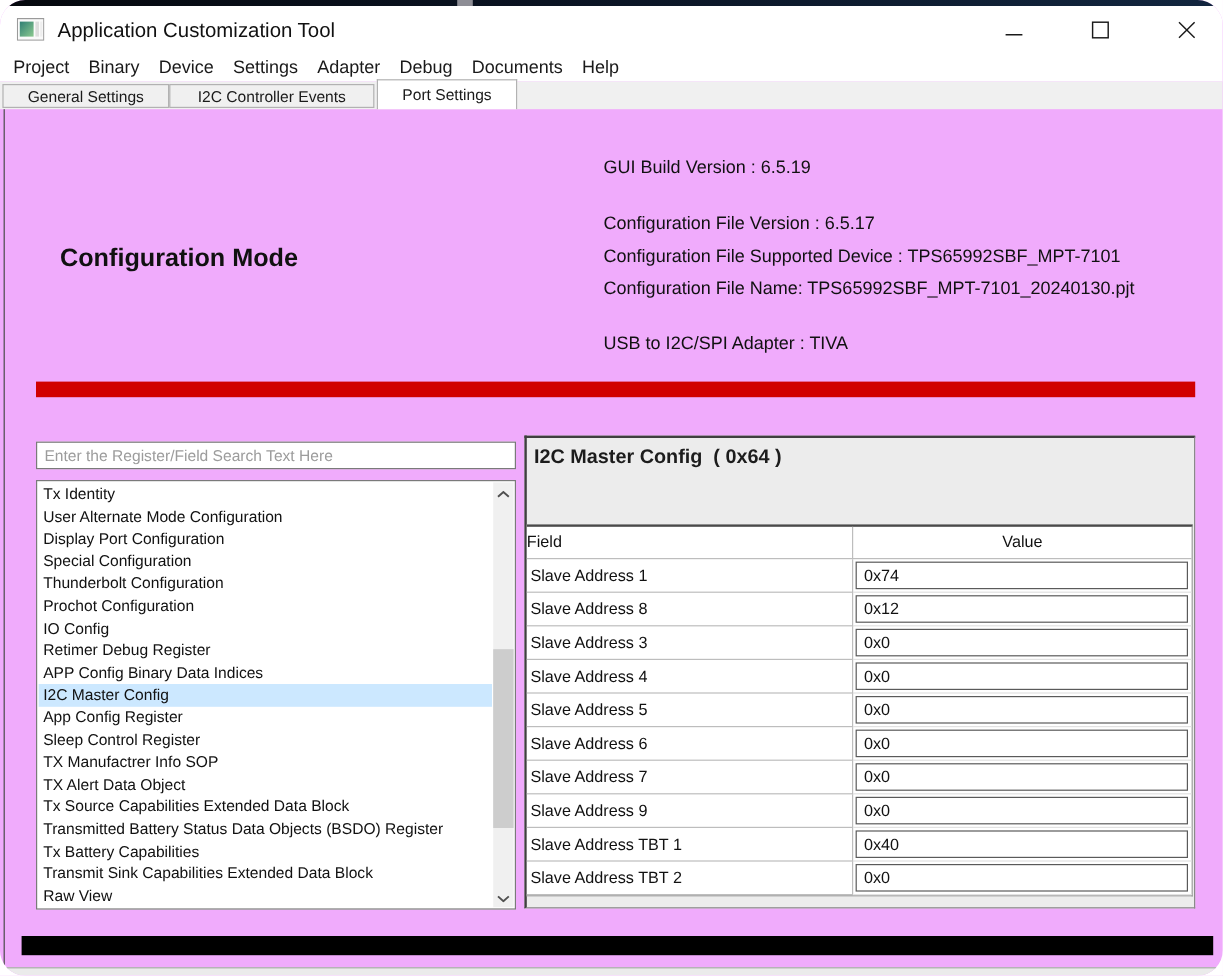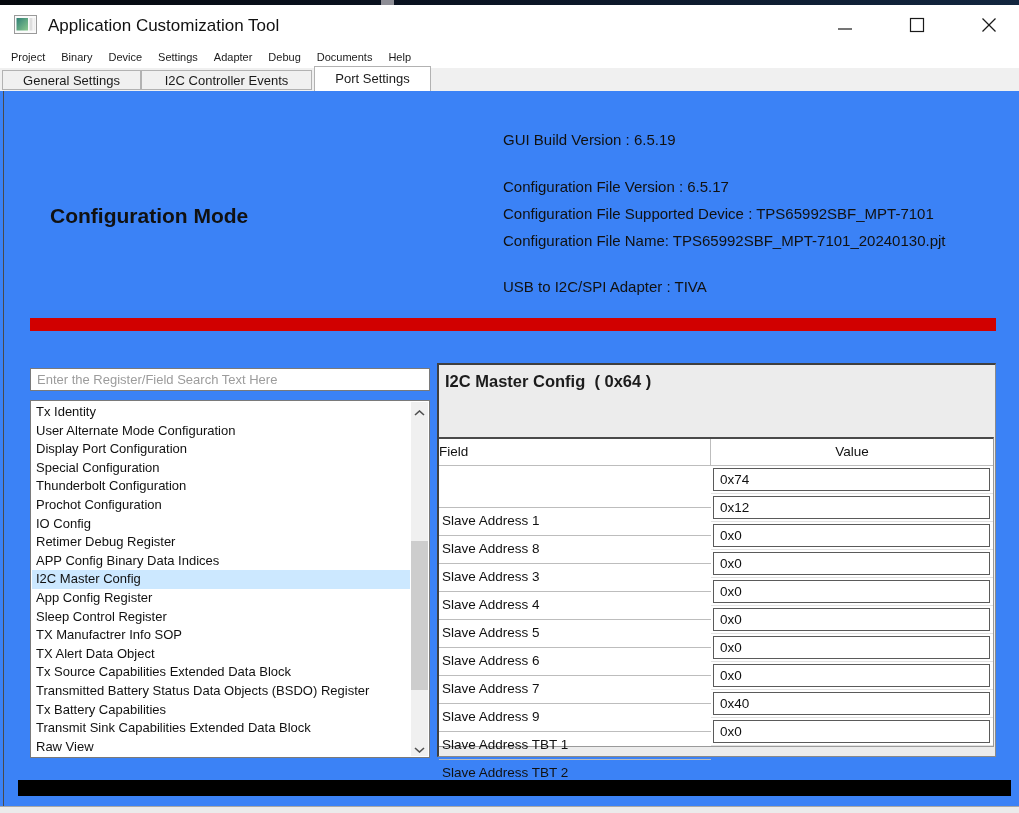--- a/index.html
+++ b/index.html
@@ -1,19 +1,19 @@
 <!DOCTYPE html>
 <html><head>
 <meta charset="utf-8">
 <style>
   * { box-sizing: border-box; }
   html,body { margin:0; padding:0; background:#ffffff; }
   .screen {
     position:relative; width:1019px; height:813px; overflow:hidden;
-    font-family:"Liberation Sans", sans-serif; background:#3b82f6; color:#1a1a1a;
+    font-family:"Liberation Sans", sans-serif; background:#f0abfc; color:#1a1a1a;border-radius:21px;
   }
   
   .top-strip { position:absolute; left:0; top:0; width:1019px; height:5px;
     background:linear-gradient(90deg,#05080d 0%,#0a1322 45%,#12263f 100%); }
   .top-strip .notch { position:absolute; left:381px; top:0; width:13px; height:5px; background:#8d8d95; }
 
   
   .left-border { position:absolute; left:3px; top:91px; width:1px; height:715px; background:#4a4a4a; }
 
   
@@ -22,21 +22,21 @@
   .title-text { position:absolute; left:48px; top:11px; font-size:17px; color:#111; white-space:pre; }
   .win-btn { position:absolute; top:6px; width:36px; height:30px; background:transparent; border:0; padding:0; cursor:default;
     display:flex; align-items:center; justify-content:center; }
   .win-btn.min { left:827px; }
   .win-btn.max { left:899px; }
   .win-btn.close { left:971px; }
 
   
   .menubar { position:absolute; left:0; top:45px; width:1019px; height:23px; background:#ffffff;
     display:flex; align-items:center; padding-left:3px; }
-  .menu-item { font-size:11px; padding:0 8px; color:#1a1a1a; }
+  .menu-item { font-size:15px; padding:0 8px; color:#1a1a1a; }
 
   
   .tabbar { position:absolute; left:0; top:68px; width:1019px; height:23px; background:#f0f0f0; }
   .tab { position:absolute; top:2px; height:20px; background:#f0f0f0; border:1px solid #b2b2b2;
     font-size:13px; text-align:center; line-height:19px; color:#1a1a1a; }
   .tab.active { top:-2px; height:25px; background:#ffffff; border-bottom:none; line-height:24px; z-index:2; }
 
   
   .config-mode { position:absolute; left:50px; top:204px; font-size:21px; font-weight:600; color:#111; }
   .info-line { position:absolute; left:503px; font-size:15px; color:#111; white-space:pre; }
@@ -64,21 +64,21 @@
     background:#ececec; border-top:2px solid #3f3f3f; border-left:2px solid #3f3f3f;
     border-right:1px solid #8a8a8a; border-bottom:1px solid #8a8a8a; }
   .panel-title { position:absolute; left:6px; top:7px; font-size:16.5px; font-weight:600; color:#1c1c1c; white-space:pre; }
   .rtable { position:absolute; left:0; top:72px; width:555px; height:310px; background:#ffffff;
     border-top:2px solid #4a4a4a; border-right:1px solid #9a9a9a; border-bottom:1px solid #9a9a9a; }
   .thead { display:flex; height:27px; border-bottom:1px solid #bdbdbd; }
   .th-field { width:272px; border-right:1px solid #bdbdbd; text-align:left; line-height:26px; font-size:13.5px; color:#111; }
   .th-value { flex:1; text-align:center; line-height:26px; font-size:13.5px; color:#111; }
   .trow { display:flex; height:28px; }
   .tcell-field { width:272px; border-right:1px solid #bdbdbd; border-bottom:1px solid #bdbdbd;
-    font-size:13.5px; line-height:27px; padding-left:3px; white-space:nowrap; color:#111;margin-top:41px; }
+    font-size:13.5px; line-height:27px; padding-left:3px; white-space:nowrap; color:#111; }
   .tcell-value { flex:1; border-bottom:1px solid #e2e2e2; padding:2px 3px 2px 2px; }
   .vbox { height:23px; line-height:21px; border:1.5px solid #5a5a5a; background:#ffffff;
     font-size:13.5px; padding-left:6px; color:#111; }
 
   
   .black-bar { position:absolute; left:18px; top:780px; width:993px; height:16px; background:#000000; }
   .bottom-strip { position:absolute; left:0; top:806px; width:1019px; height:7px; background:#ebebeb; border-top:1px solid #a8a8a8; }
 </style>
 </head>
 <body>

